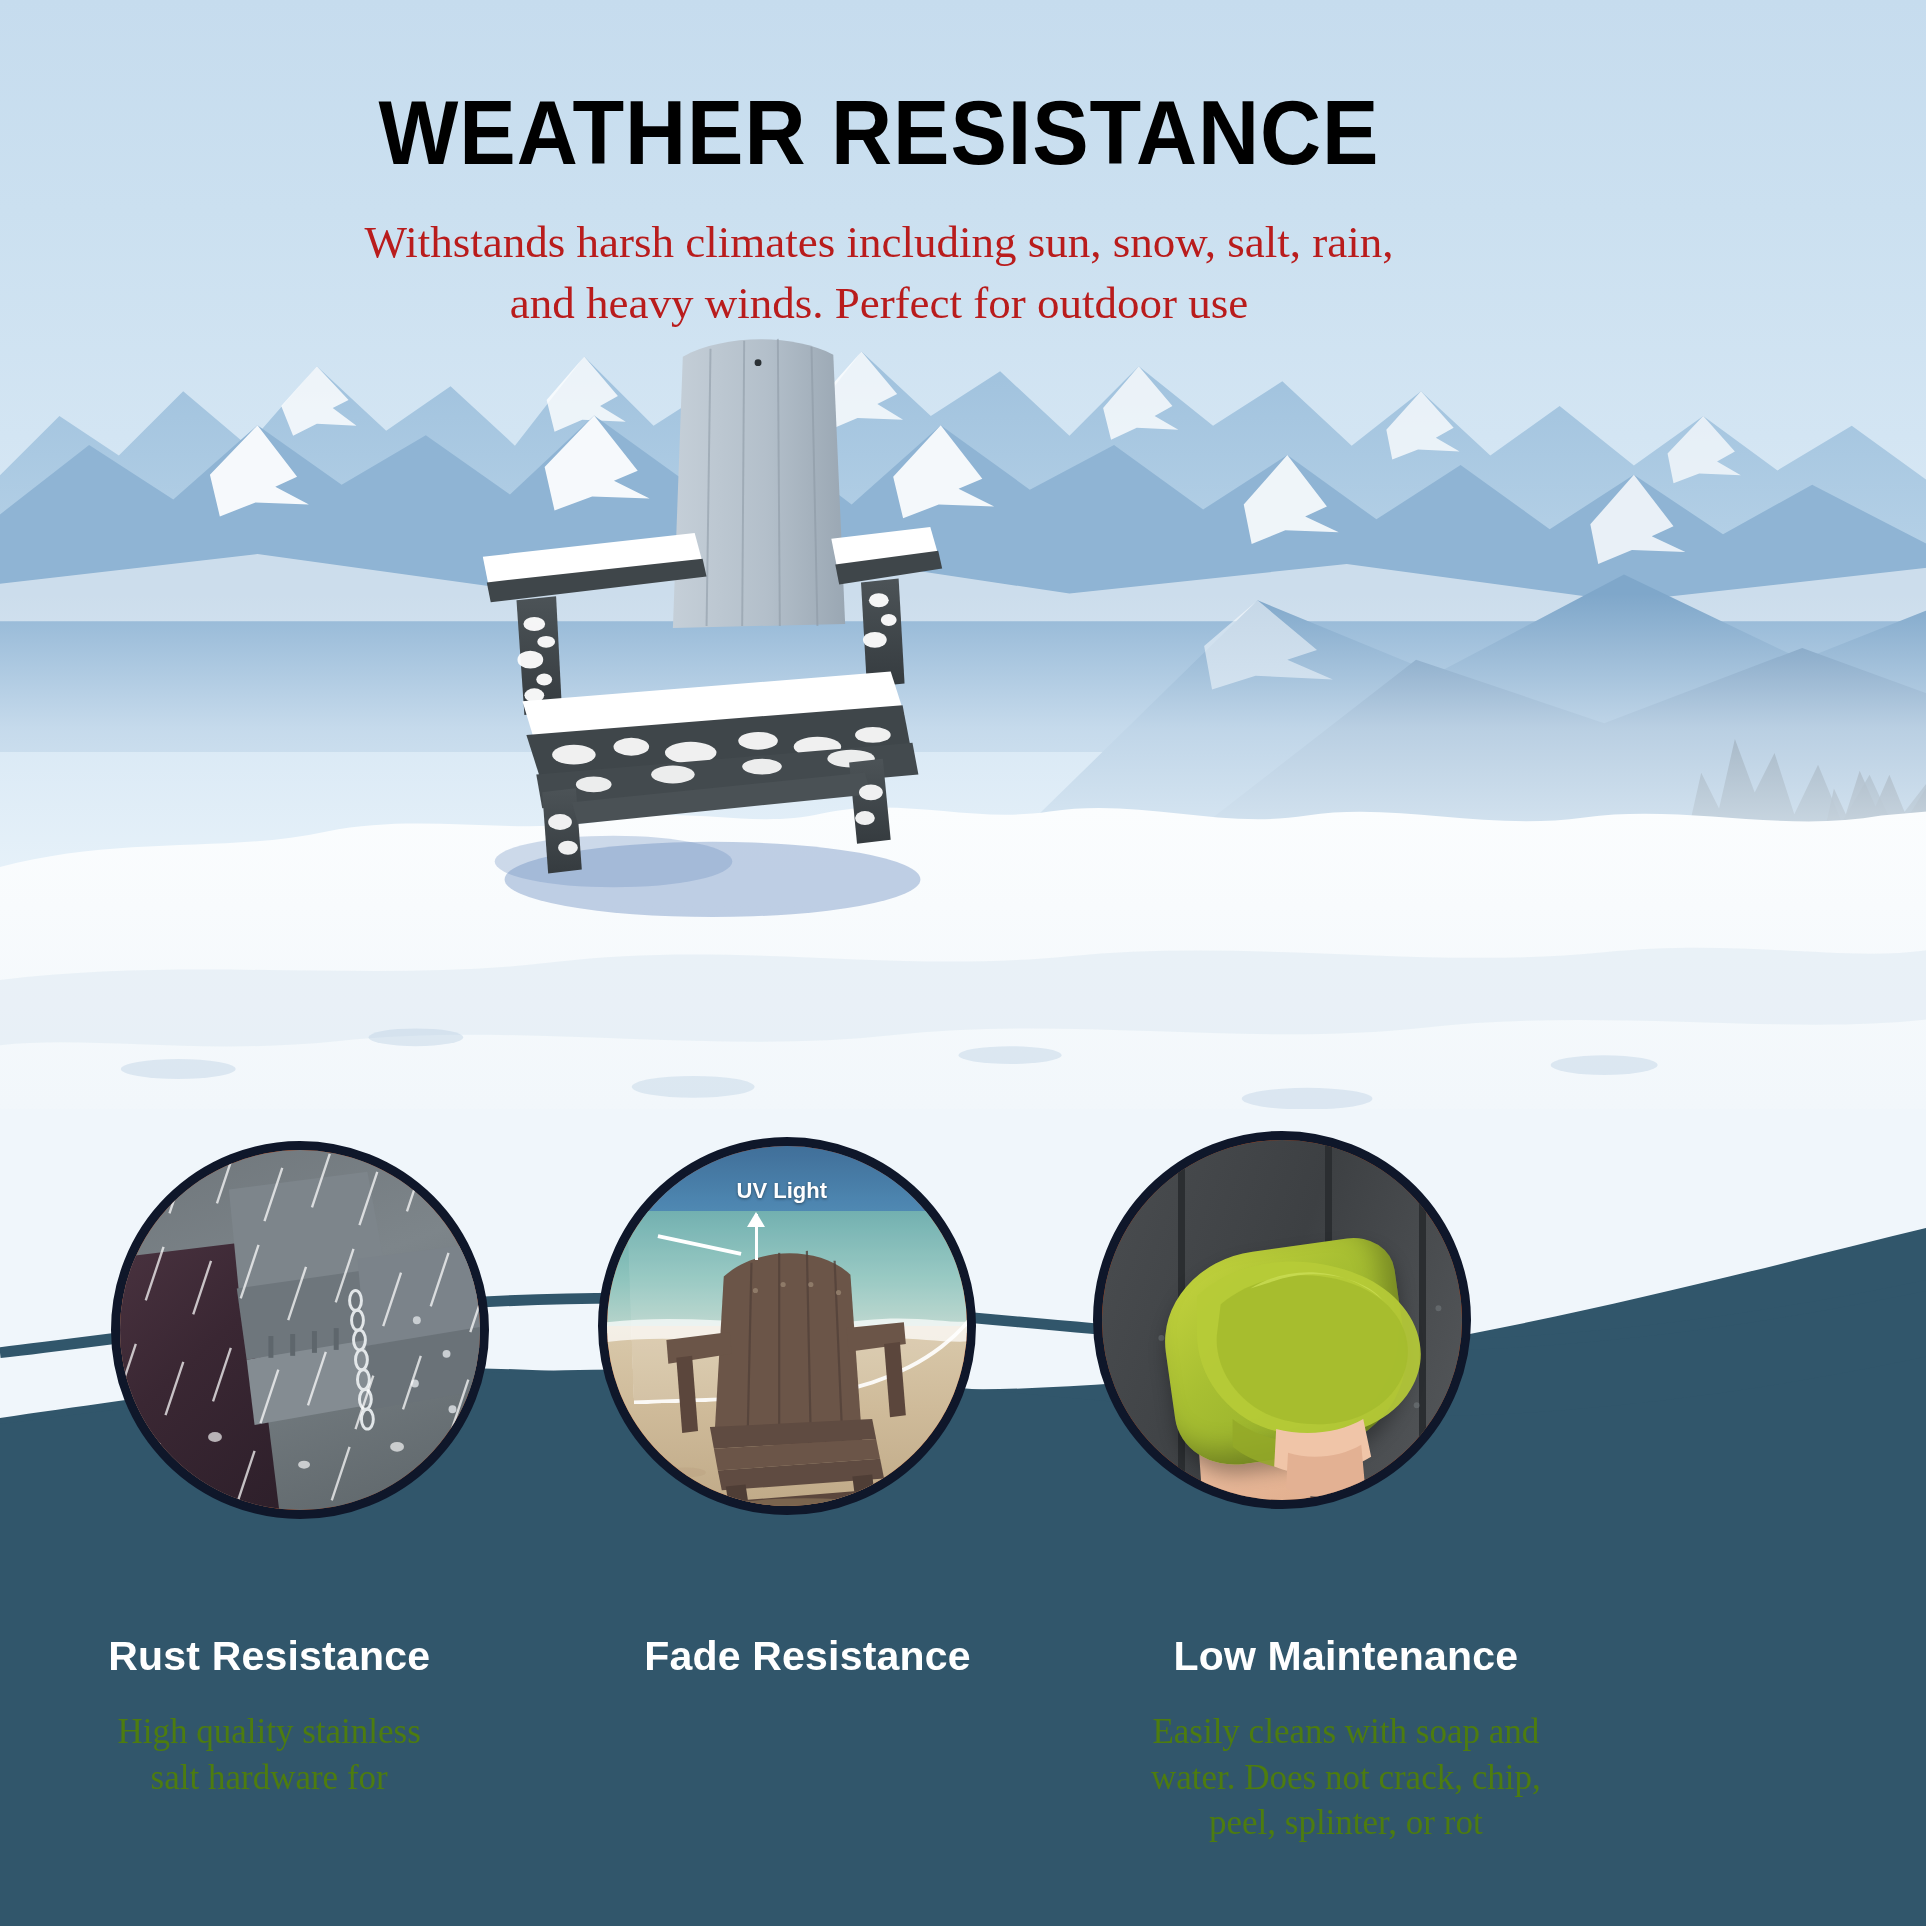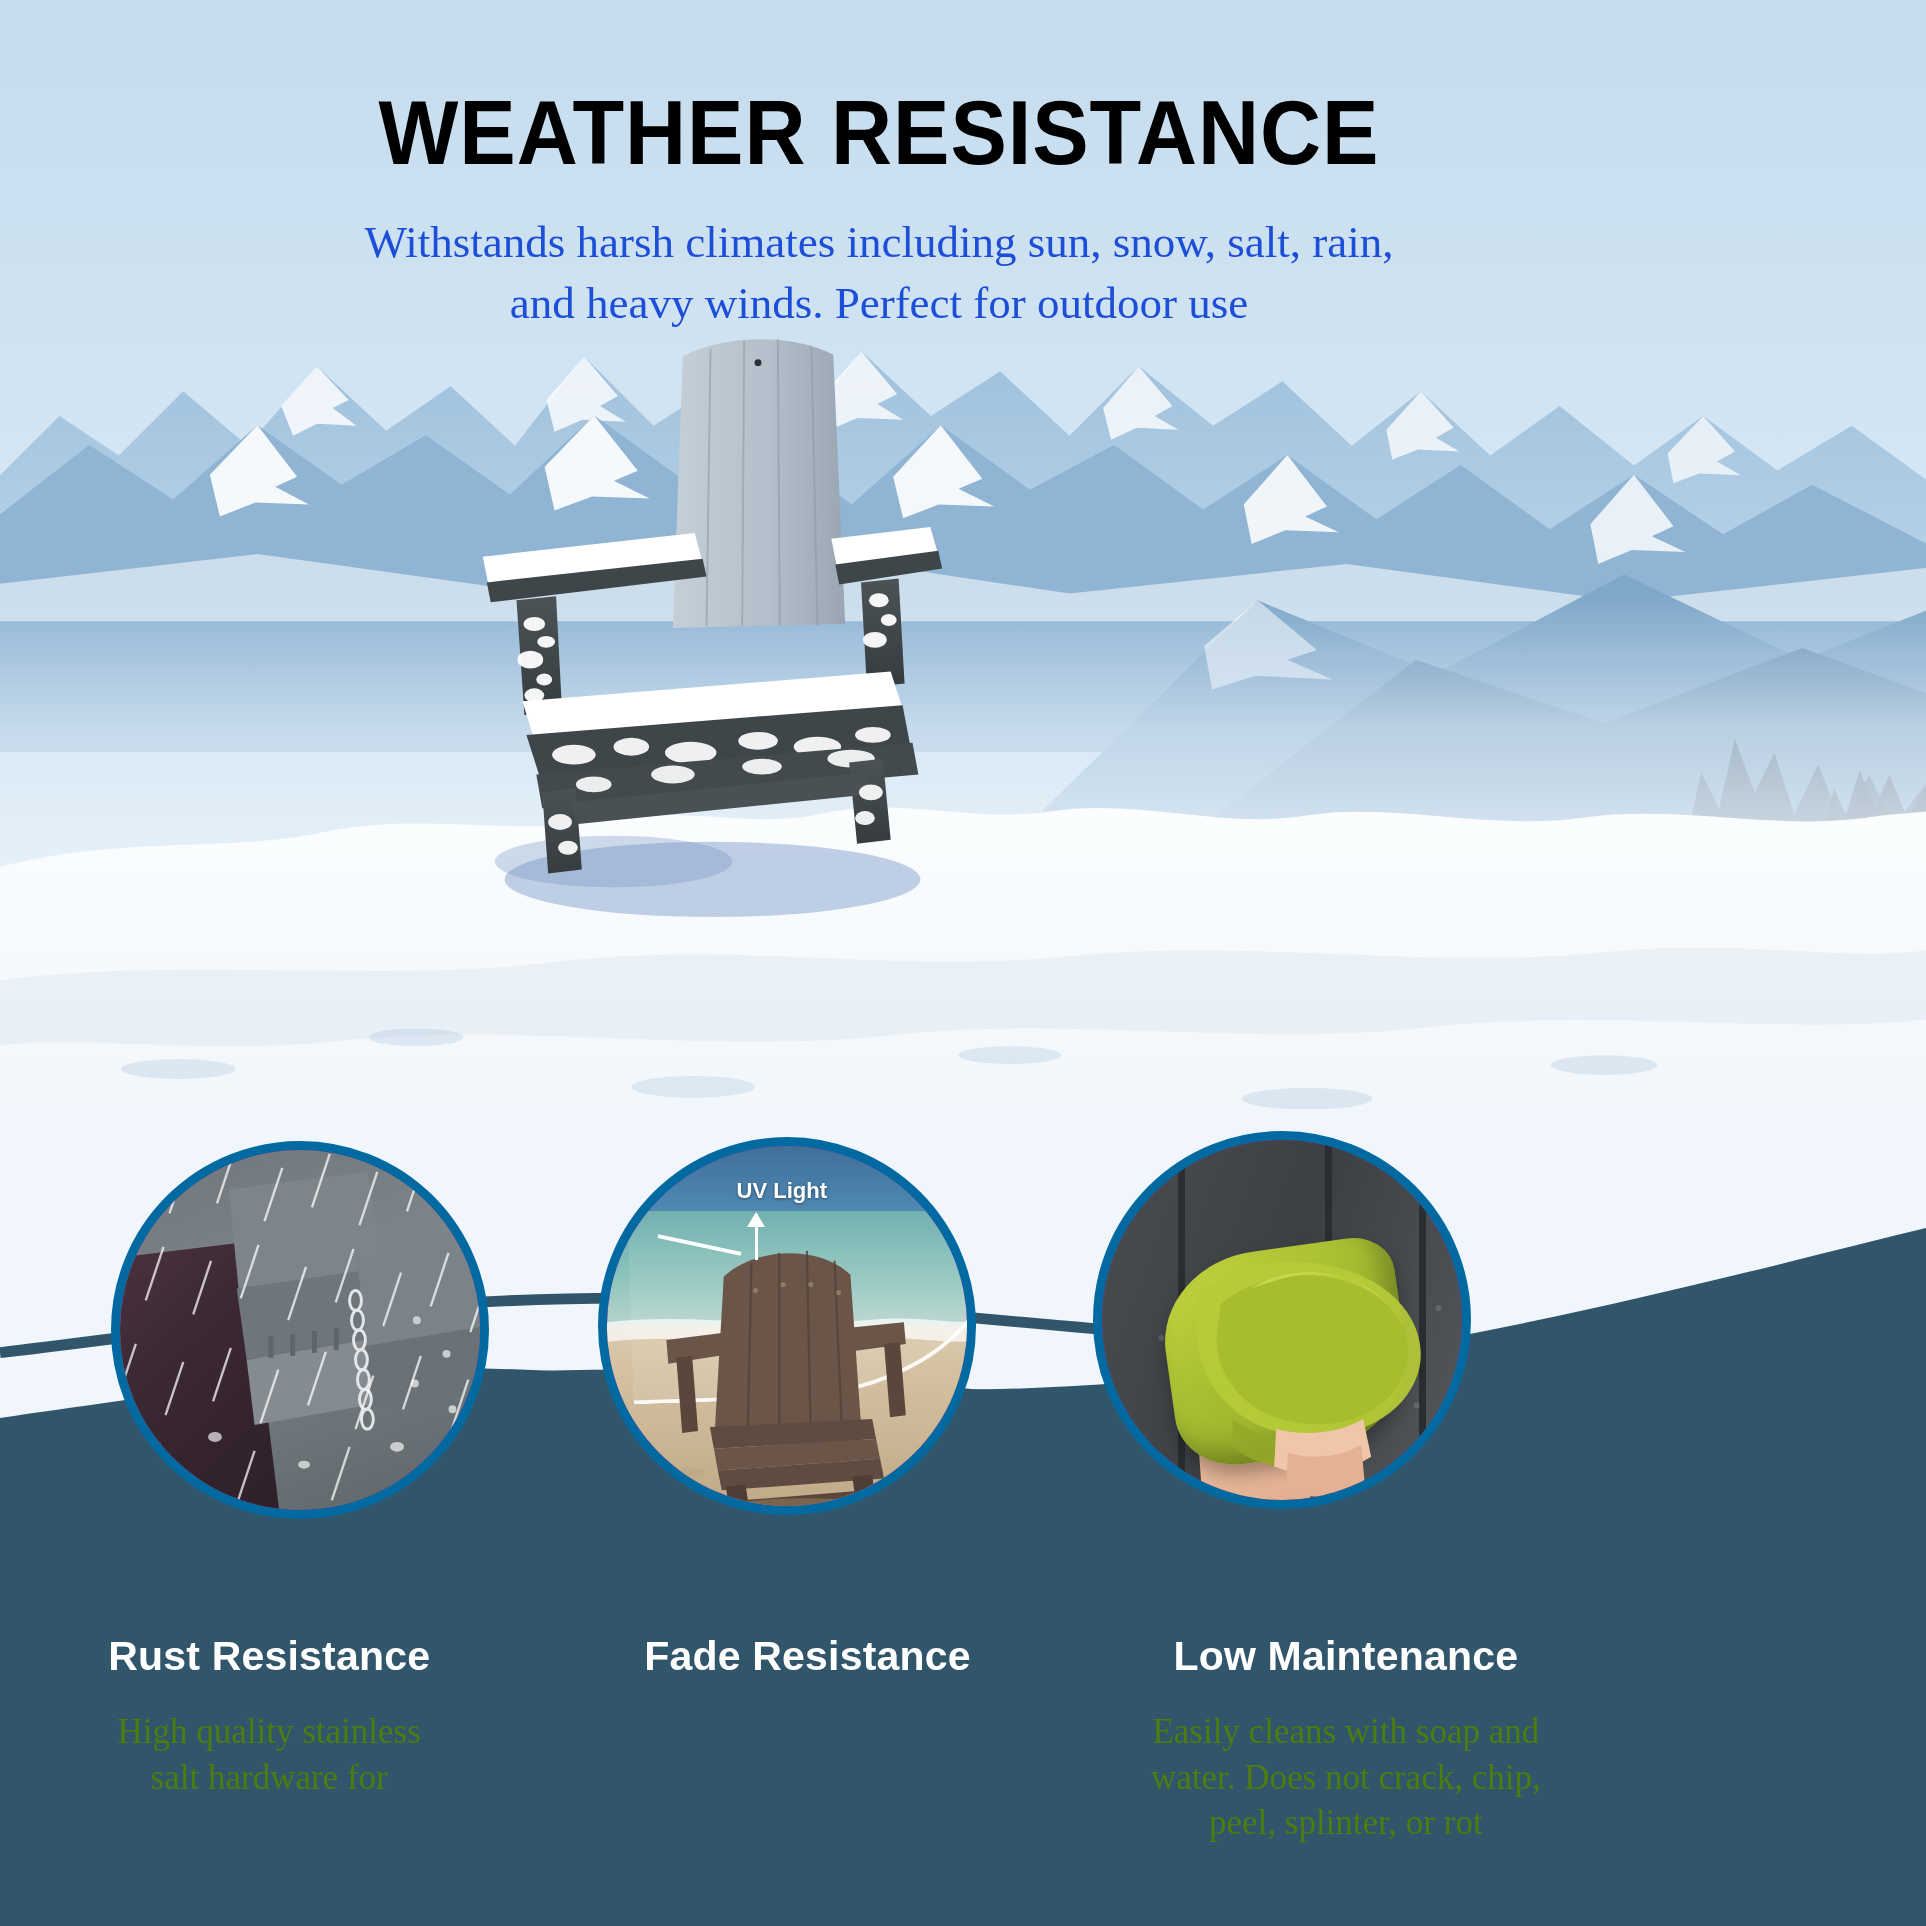--- a/index.html
+++ b/index.html
@@ -49,35 +49,35 @@
     font-size:91px;
     letter-spacing:1px;
     color:#000;
     line-height:1.0;
     margin-top:87px;
     transform:scaleX(.93);
   }
   .subtitle {
     font-family:"Liberation Serif", serif;
     font-size:45px;
-    color:#1d4ed8;
+    color:#b91c1c;
     line-height:1.36;
     margin-top:34px;
   }
 
   
   .chair-wrap { position:absolute; left:465px; top:327px; width:594px; height:594px; z-index:22; }
 
   
   .circles { position:absolute; left:0; top:0; width:1927px; height:1927px; z-index:45; pointer-events:none; }
 
   .feat-circle {
     position:absolute; width:378px; height:378px; border-radius:50%;
-    border:9px solid #0369a1; overflow:hidden;
-    background:#a21caf;
+    border:9px solid #0f172a; overflow:hidden;
+    background:#c2410c;
     pointer-events:auto;
   }
   #circle-1 { left:111px; top:1141px; }
   #circle-2 { left:598px; top:1137px; }
   #circle-3 { left:1093px; top:1131px; }
   .cirframe { position:absolute; inset:0; }
 
   
   .c1-bg { position:absolute; inset:0; background:linear-gradient(160deg,#6f767b 0%,#7d858a 40%,#5d6569 100%); }
   .c1-wood { position:absolute; left:-6%; top:28%; width:46%; height:78%;

